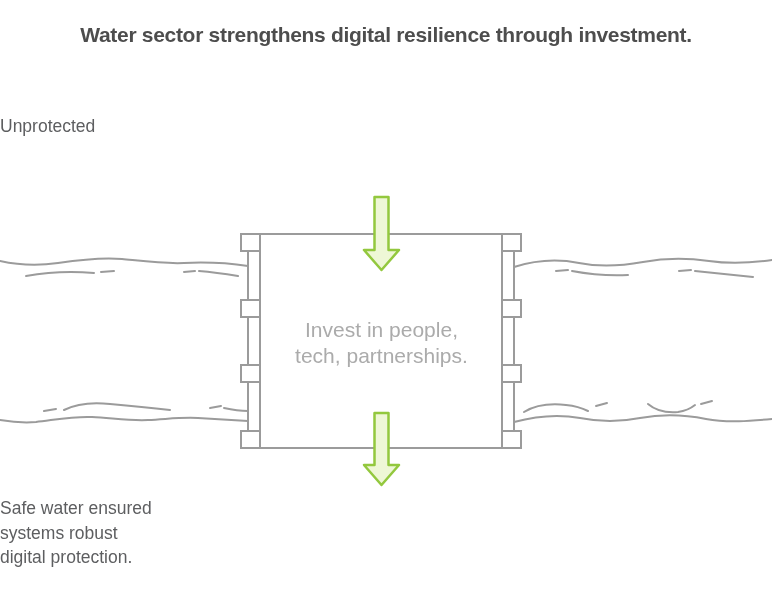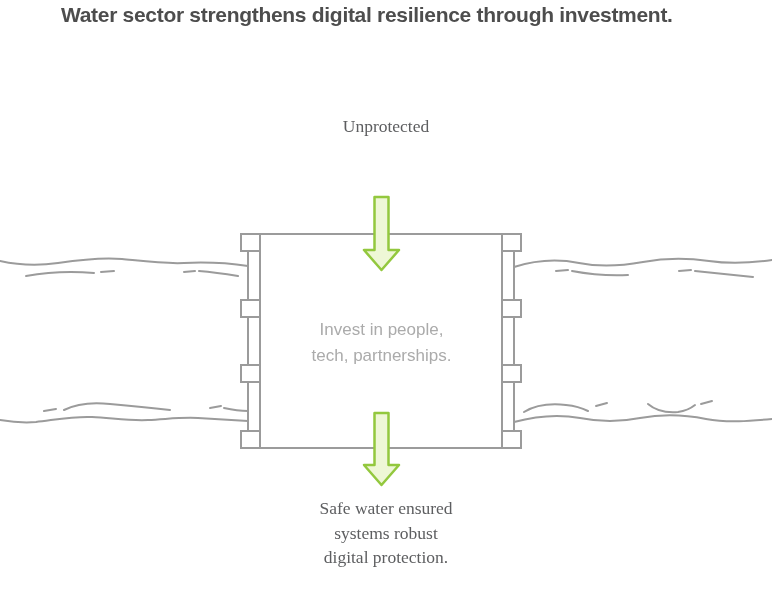--- a/index.html
+++ b/index.html
@@ -16,49 +16,48 @@
   .canvas {
     position: relative;
     width: 772px;
     height: 595px;
     background: var(--background);
     font-family: "Liberation Sans", "DejaVu Sans", sans-serif;
     overflow: hidden;
   }
   .title {
     position: absolute;
-    top: 0;
+    top: 20px;
     left: 50%;
     transform: translateX(-50%);
     width: 650px;
+    text-align: center;
     font-size: 21px;
     font-weight: bold;
     letter-spacing: -0.3px;
     line-height: 29px;
     color: var(--title-text);
   }
   .label {
     position: absolute;
     left: 0;
     width: 772px;
-    text-align: center;
     font-size: 17.5px;
     line-height: 24.5px;
     color: var(--label-text);
-    font-family: Liberation Serif, serif;
   }
   .label-top { top: 114px; }
   .label-bottom { top: 496px; }
   .label-center {
     position: absolute;
     top: 317px;
     left: 261px;
     width: 241px;
     text-align: center;
-    font-size: 17px;
+    font-size: 21px;
     line-height: 26px;
     color: var(--center-text);
   }
   svg.diagram {
     position: absolute;
     top: 0;
     left: 0;
   }
   .stroke {
     fill: none;

